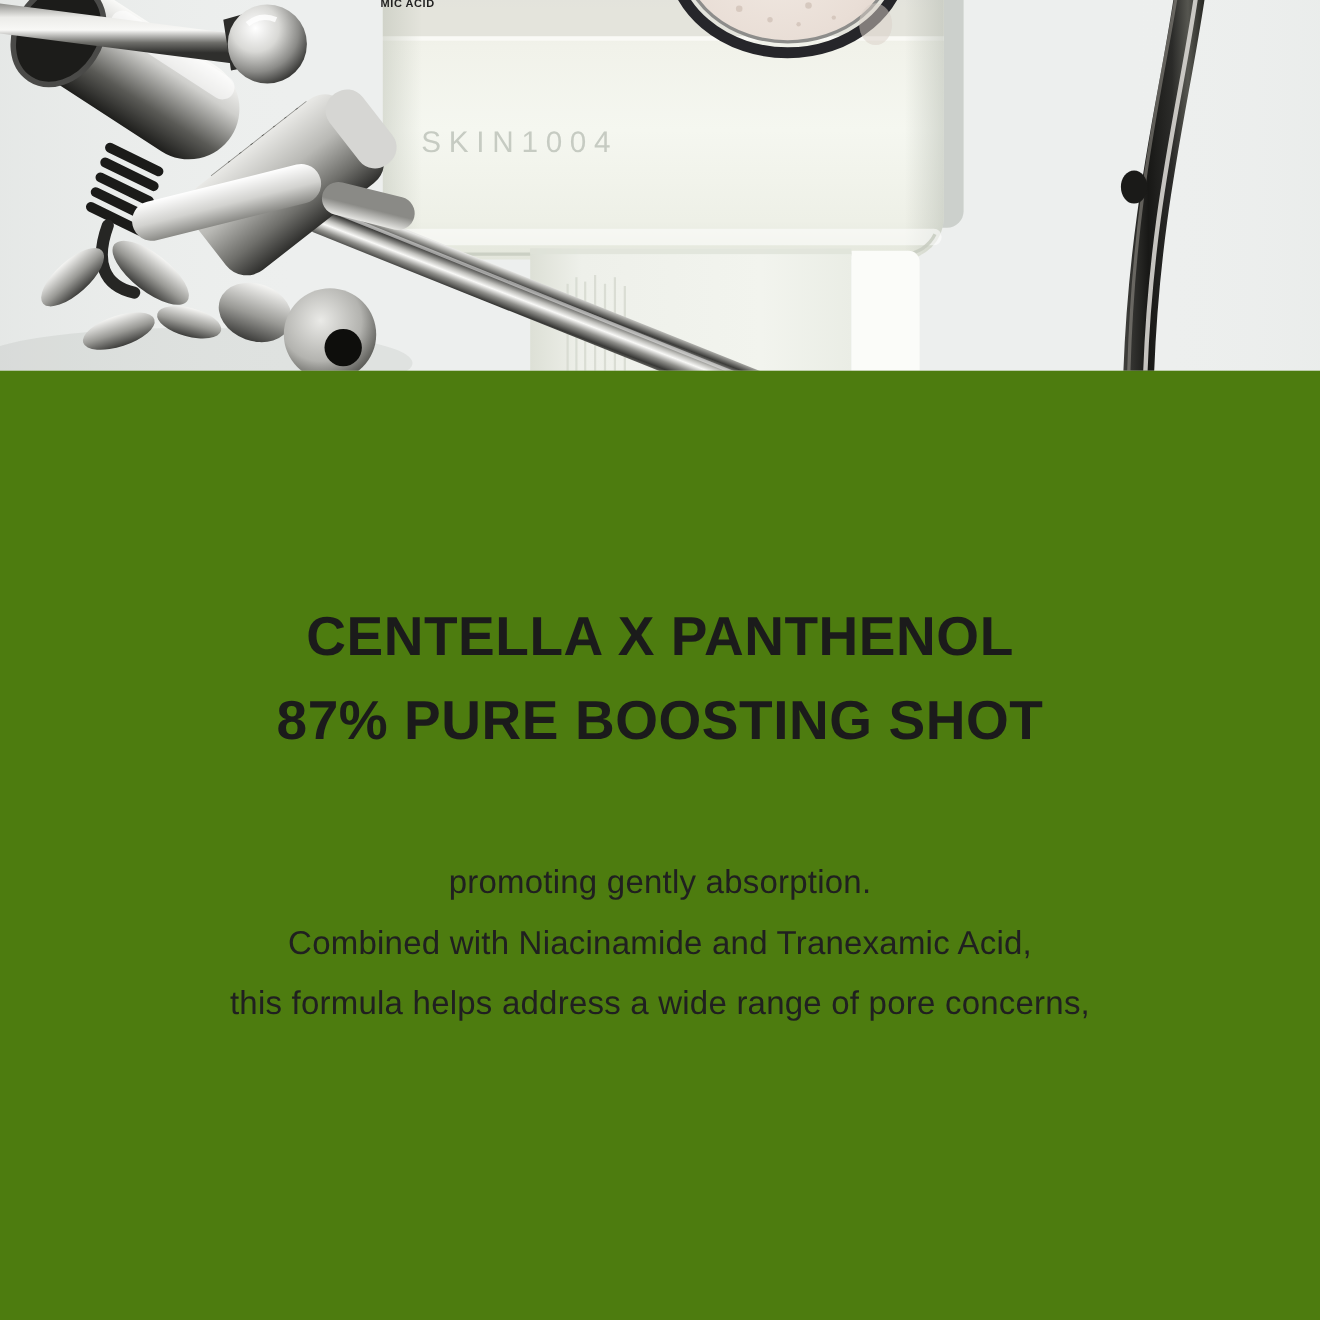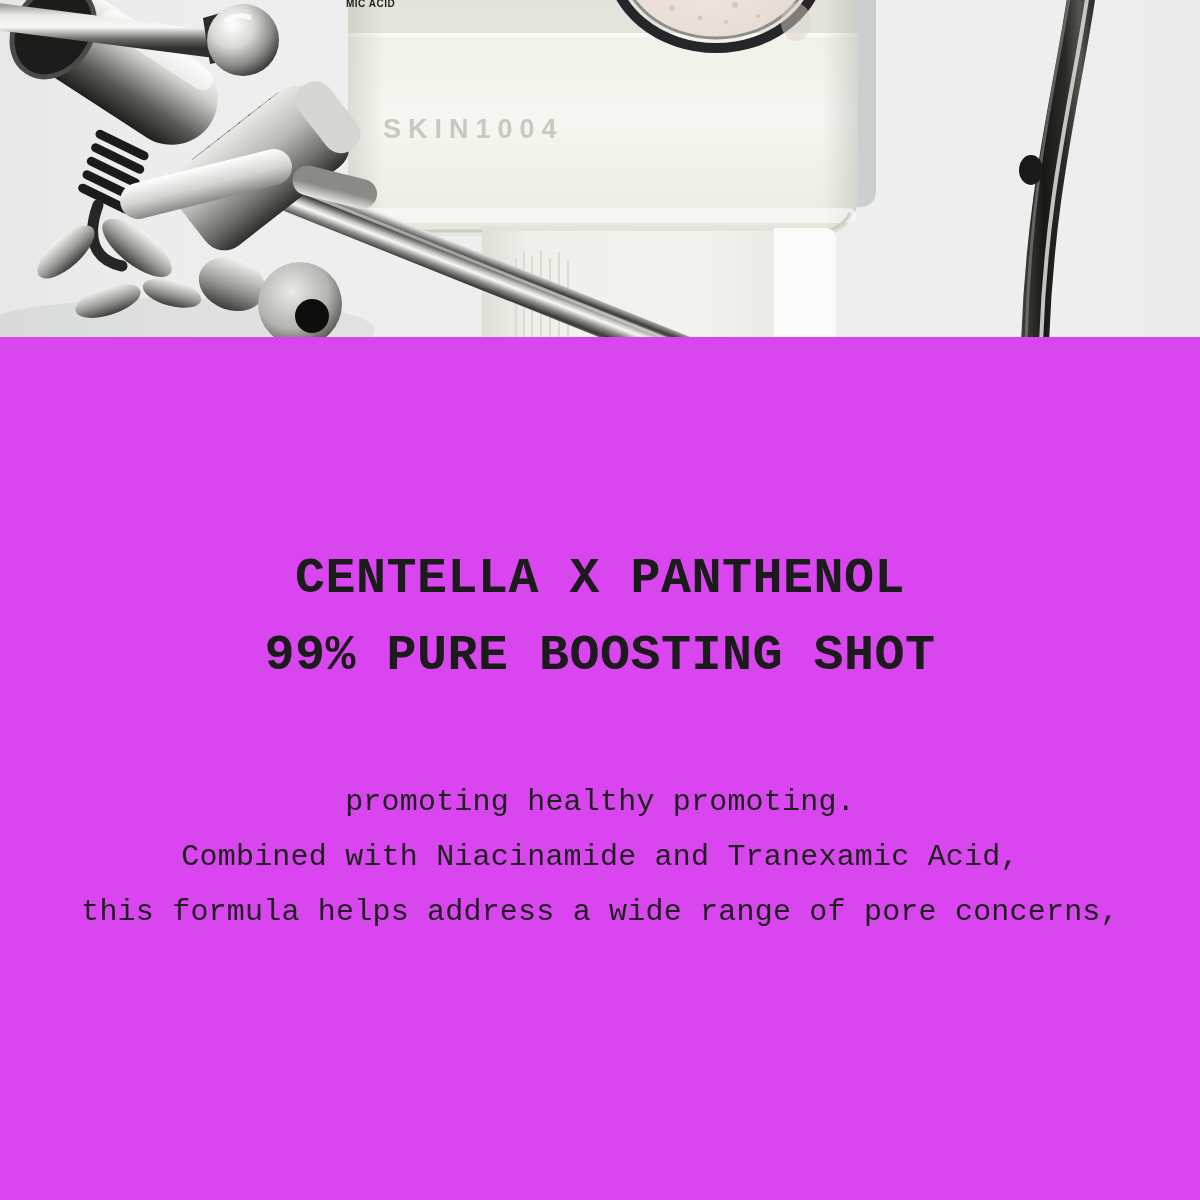--- a/index.html
+++ b/index.html
@@ -15,21 +15,21 @@
     background:#edefee;
   }
   .photo svg{display:block;position:absolute;left:0;top:0;}
   .bottle-label-frag{
     position:absolute;left:346px;top:-2px;
     font-size:10px;font-weight:700;color:#1f1f1f;letter-spacing:.5px;
     filter:blur(.3px);
   }
   .bottle-brand{
     position:absolute;left:383px;top:114px;
-    font-size:27px;font-weight:700;color:#c6cbc2;letter-spacing:7px;
+    font-size:27px;font-weight:400;color:#c6cbc2;letter-spacing:7px;
     filter:blur(.4px);
   }
   
   .copy{position:relative;width:1200px;height:863px;background:#f8f8f8;}
   .headline{
     margin:0;padding-top:203px;
     text-align:center;font-weight:700;font-size:50px;line-height:77px;
     letter-spacing:.5px;color:#1b1b1b;
   }
   .headline .line{display:block;}
@@ -246,24 +246,24 @@
         <polygon points="203,18 224,12 231,60 210,64" fill="#2c2c2a"></polygon>
         <circle cx="243" cy="40" r="36" fill="url(#ballGrad)"></circle>
         <path d="M225,22 q12,-10 26,-4" stroke="#ffffff" stroke-width="5" fill="none" opacity=".8"></path>
       </g>
     </svg>
 
     <div class="bottle-label-frag">MIC ACID</div>
     <div class="bottle-brand">SKIN1004</div>
   </div>
 
-  <div class="copy" style="background: #d946ef; font-family: Liberation Mono, monospace;">
+  <div class="copy" style="background: #4d7c0f;">
     <h1 class="headline" style="color: rgb(27, 27, 27);">
       <span class="line">CENTELLA X PANTHENOL</span>
-      <span class="line">99% PURE BOOSTING SHOT</span>
+      <span class="line">87% PURE BOOSTING SHOT</span>
     </h1>
     <p class="description" style="color: rgb(32, 32, 32);">
-      <span class="line">promoting healthy promoting.</span>
+      <span class="line">promoting gently absorption.</span>
       <span class="line">Combined with Niacinamide and Tranexamic Acid,</span>
       <span class="line">this formula helps address a wide range of pore concerns,</span>
     </p>
   </div>
 </div>
 
 </body></html>

